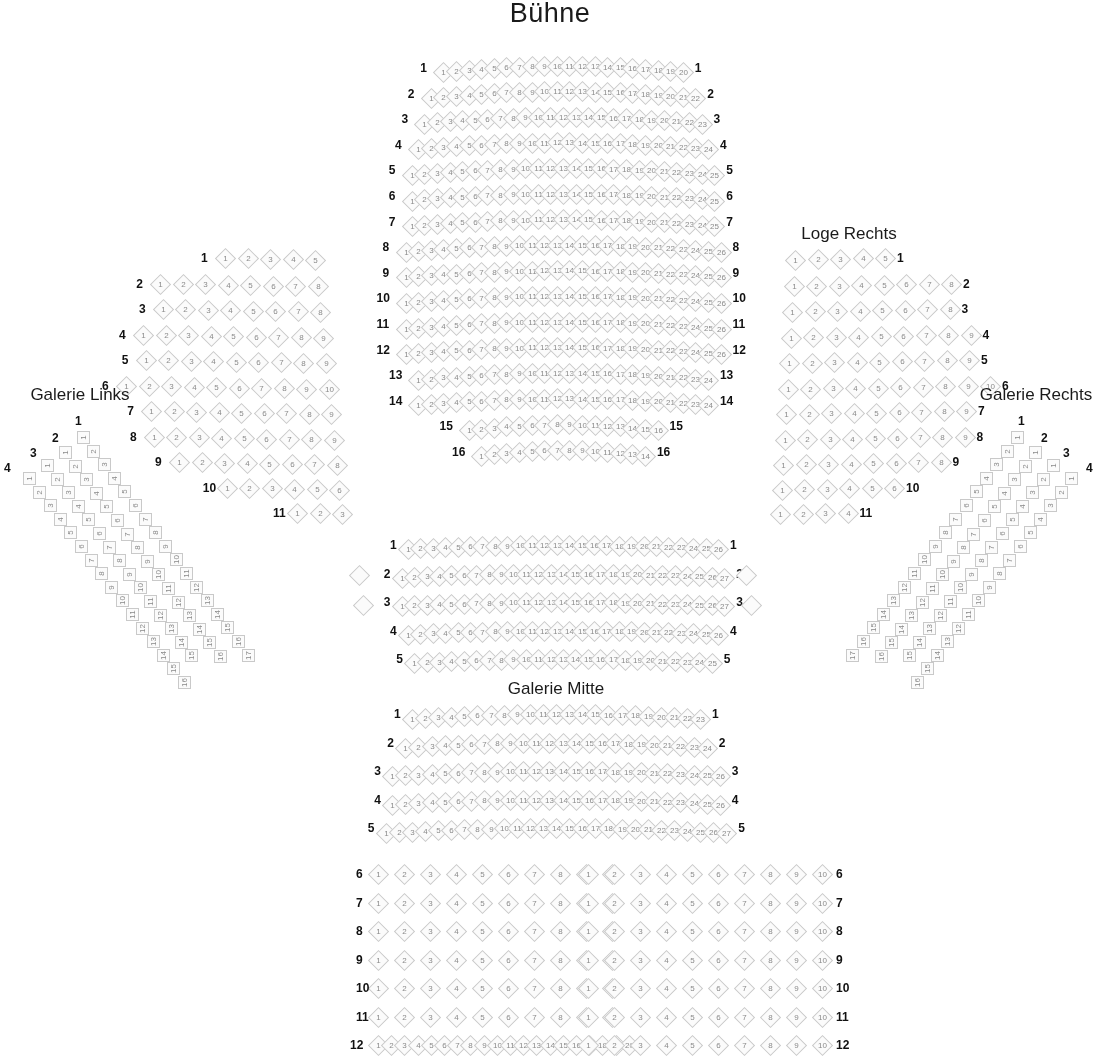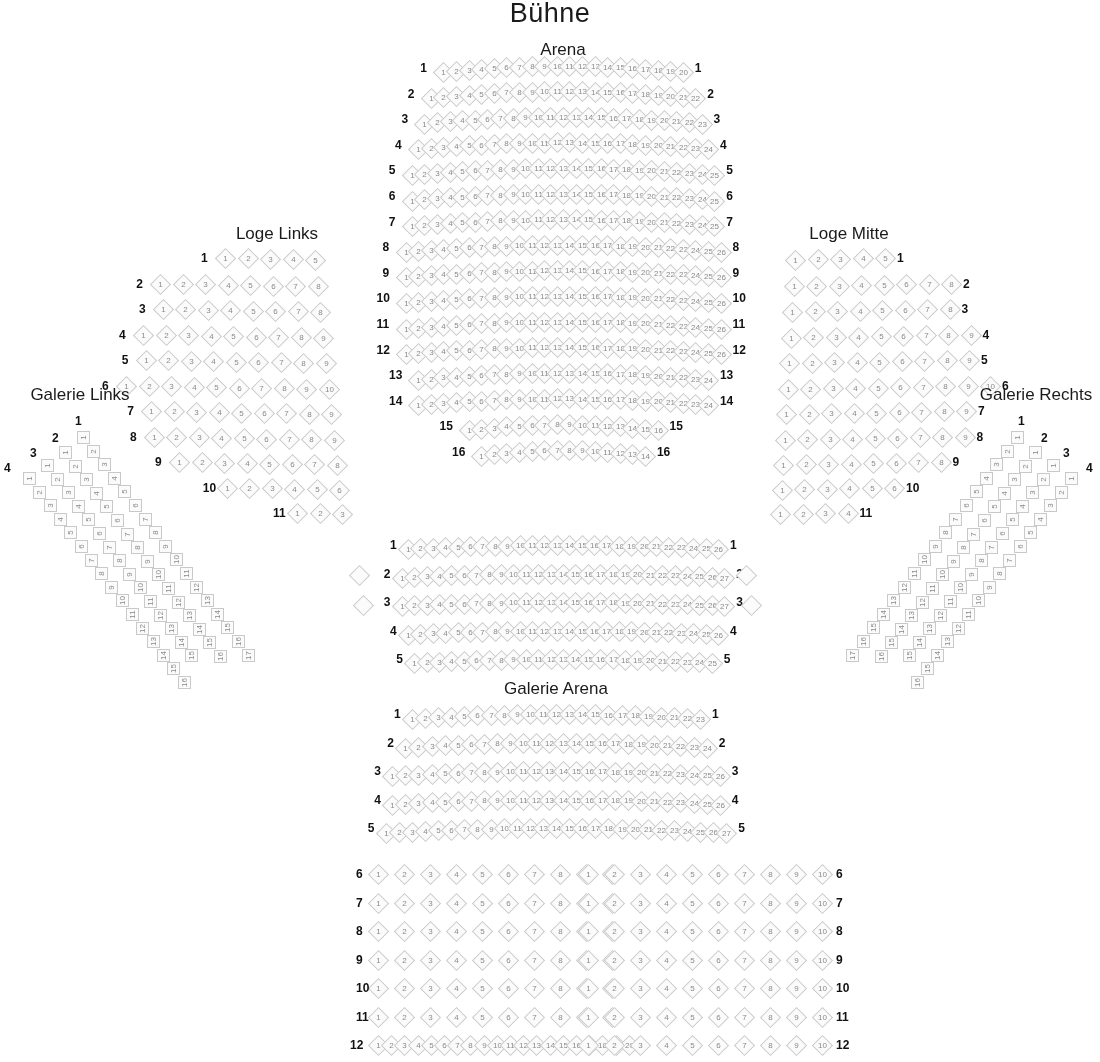--- a/index.html
+++ b/index.html
@@ -56,21 +56,20 @@
     font-style:normal;font-size:8px;line-height:11px;text-align:center;
     color:#8a8a8a;overflow:hidden;
   }
   .galerie-seat i{ transform:rotate(-90deg); }
 </style>
 </head>
 <body>
 
 <div id="stage">
   <div class="venue-title">Bühne</div>
-<div class="section-title" style="left: 413px; top: 40px; width: 300px;">Arena</div>
     <div class="seat" style="left: 436.3px; top: 65.16px;">
       <i>1</i>
     </div>
     <div class="seat" style="left: 448.9px; top: 63.8835px;">
       <i>2</i>
     </div>
     <div class="seat" style="left: 461.5px; top: 62.7489px;">
       <i>3</i>
     </div>
     <div class="seat" style="left: 474.1px; top: 61.7561px;">
@@ -1205,21 +1204,20 @@
       <i>12</i>
     </div>
     <div class="seat" style="left: 625.3px; top: 447.079px;">
       <i>13</i>
     </div>
     <div class="seat" style="left: 637.9px; top: 448.692px;">
       <i>14</i>
     </div>
     <div class="row-label" style="left: 452.1px; top: 446px;">16</div>
     <div class="row-label" style="left: 656.9px; top: 446px;">16</div>
-    <div class="section-title" style="left: 127px; top: 224px; width: 300px;">Loge Links</div>
     <div class="seat" style="left: 218px; top: 251px;">
       <i>1</i>
     </div>
     <div class="seat" style="left: 240.5px; top: 251.4px;">
       <i>2</i>
     </div>
     <div class="seat" style="left: 263px; top: 251.8px;">
       <i>3</i>
     </div>
     <div class="seat" style="left: 285.5px; top: 252.2px;">
@@ -1469,21 +1467,21 @@
     <div class="seat" style="left: 290px; top: 506px;">
       <i>1</i>
     </div>
     <div class="seat" style="left: 312.5px; top: 506.4px;">
       <i>2</i>
     </div>
     <div class="seat" style="left: 335px; top: 506.8px;">
       <i>3</i>
     </div>
     <div class="row-label" style="left: 273px; top: 507px;">11</div>
-    <div class="section-title" style="left: 699px; top: 224px; width: 300px;">Loge Mitte</div>
+    <div class="section-title" style="left: 699px; top: 224px; width: 300px;">Loge Rechts</div>
     <div class="seat" style="left: 788px; top: 252.6px;">
       <i>1</i>
     </div>
     <div class="seat" style="left: 810.5px; top: 252.2px;">
       <i>2</i>
     </div>
     <div class="seat" style="left: 833px; top: 251.8px;">
       <i>3</i>
     </div>
     <div class="seat" style="left: 855.5px; top: 251.4px;">
@@ -2545,21 +2543,21 @@
     </div>
     <div class="seat" style="left: 744px; top: 598px;">
       <i></i>
     </div>
     <div class="seat" style="left: 352px; top: 568px;">
       <i></i>
     </div>
     <div class="seat" style="left: 356px; top: 598px;">
       <i></i>
     </div>
-    <div class="section-title" style="left: 406px; top: 679px; width: 300px;">Galerie Arena</div>
+    <div class="section-title" style="left: 406px; top: 679px; width: 300px;">Galerie Mitte</div>
     <div class="seat" style="left: 404.9px; top: 712px;">
       <i>1</i>
     </div>
     <div class="seat" style="left: 418px; top: 711.132px;">
       <i>2</i>
     </div>
     <div class="seat" style="left: 431.1px; top: 710.347px;">
       <i>3</i>
     </div>
     <div class="seat" style="left: 444.2px; top: 709.645px;">

